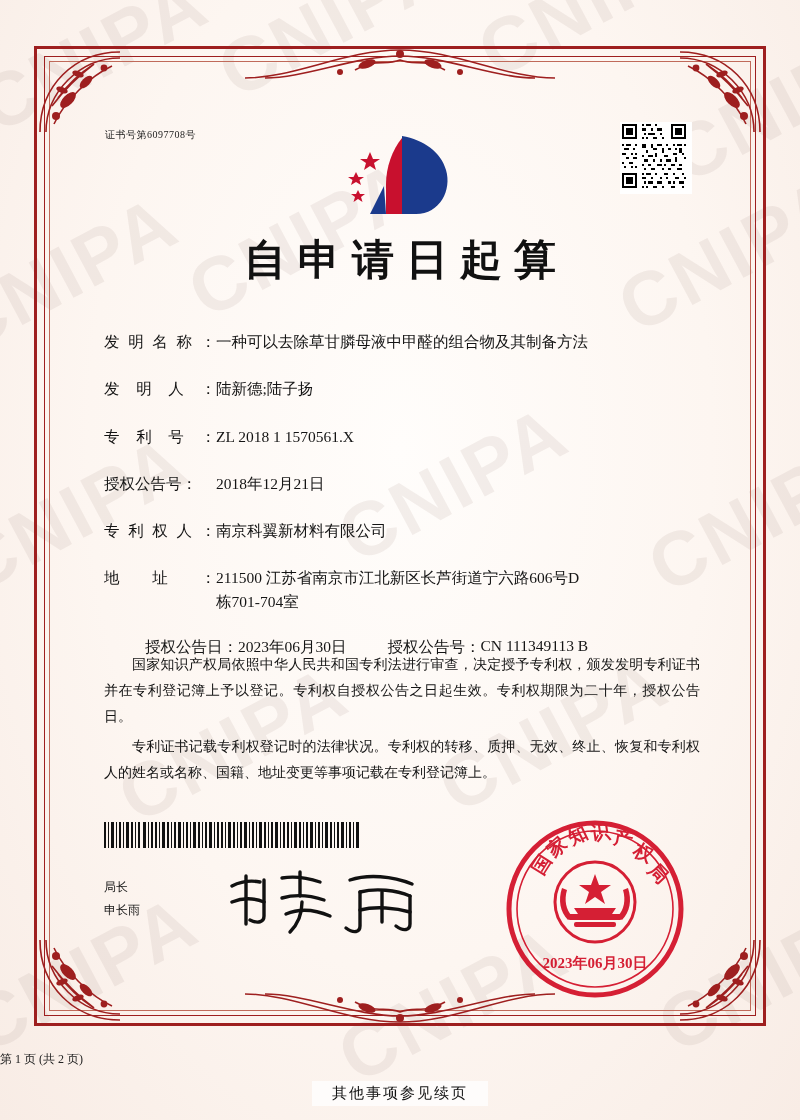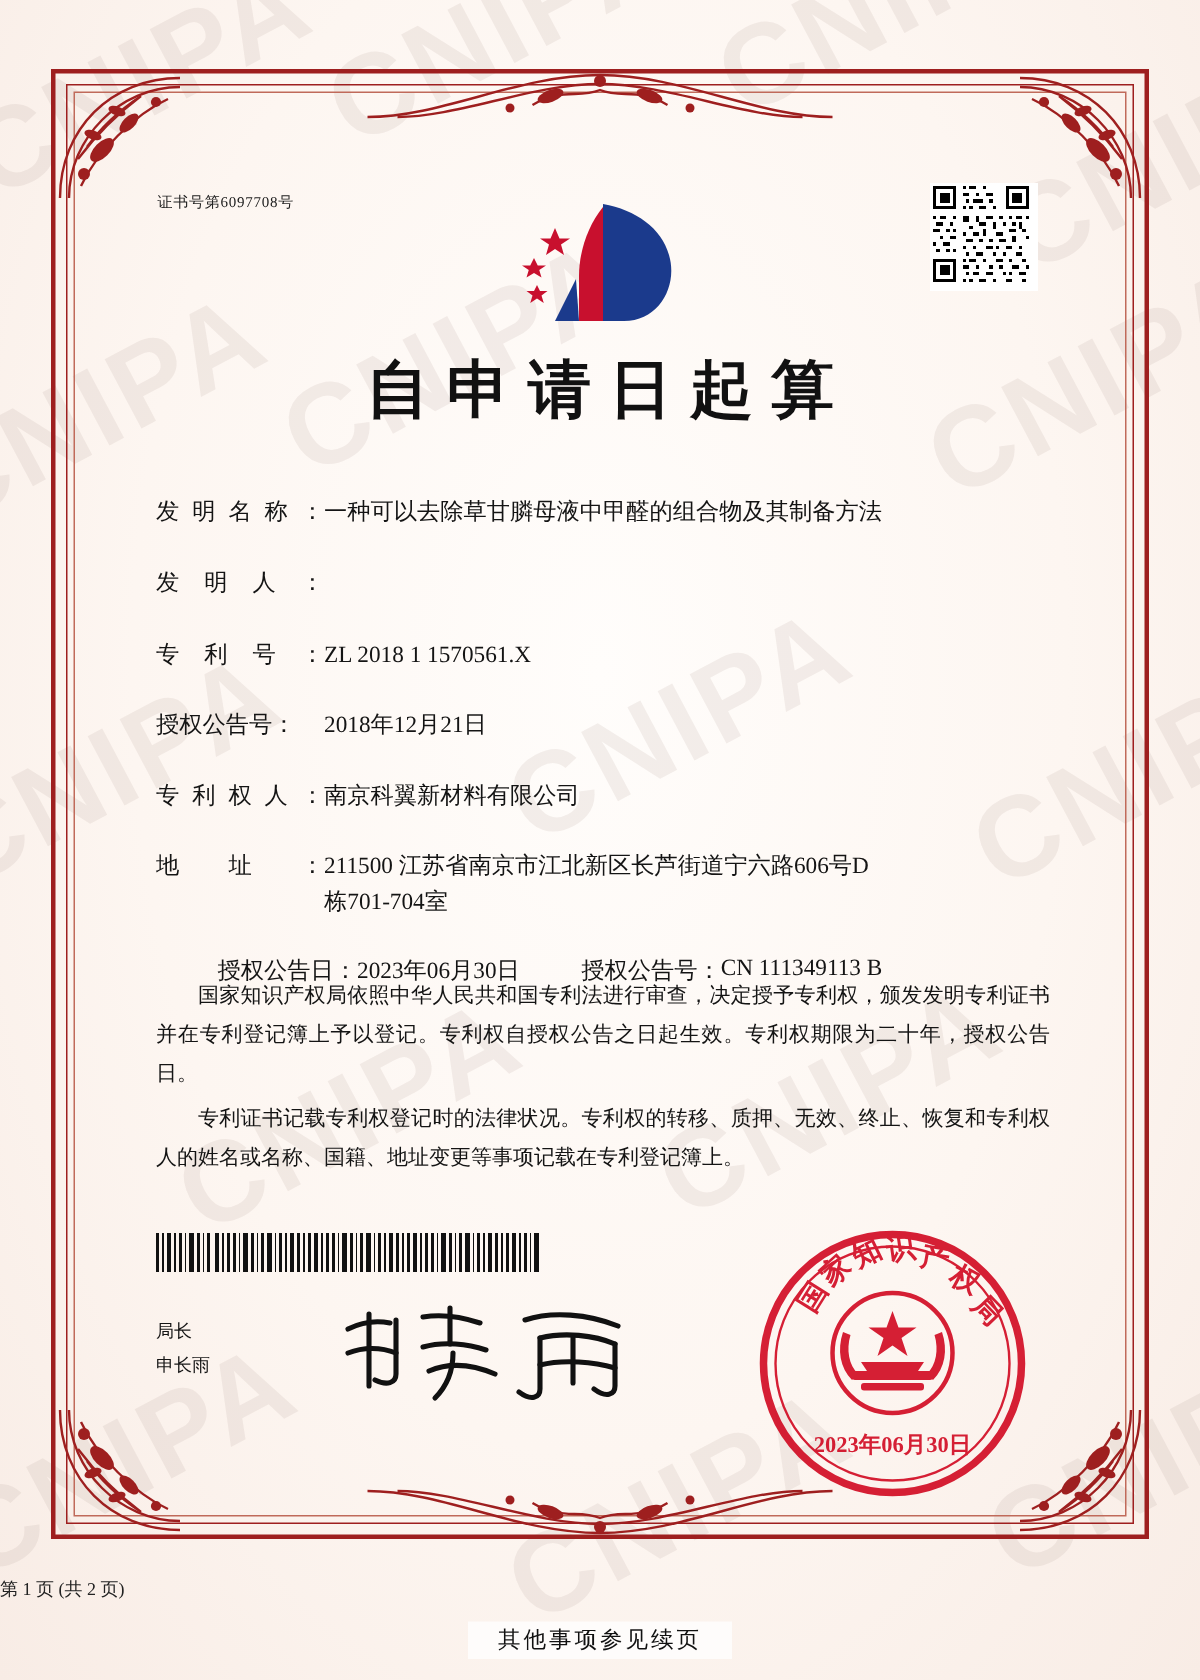--- a/index.html
+++ b/index.html
@@ -531,20 +531,21 @@
         <div class="field-value">一种可以去除草甘膦母液中甲醛的组合物及其制备方法</div>
       </div>
 
       <div class="field-row">
         <div class="field-label">
           <span>发</span>
             <span>明</span>
             <span>人</span>
             <span>：</span>
         </div>
+        <div class="field-value">陆新德;陆子扬</div>
       </div>
 
       <div class="field-row">
         <div class="field-label">
           <span>专</span>
             <span>利</span>
             <span>号</span>
             <span>：</span>
         </div>
         <div class="field-value">ZL 2018 1 1570561.X</div>

